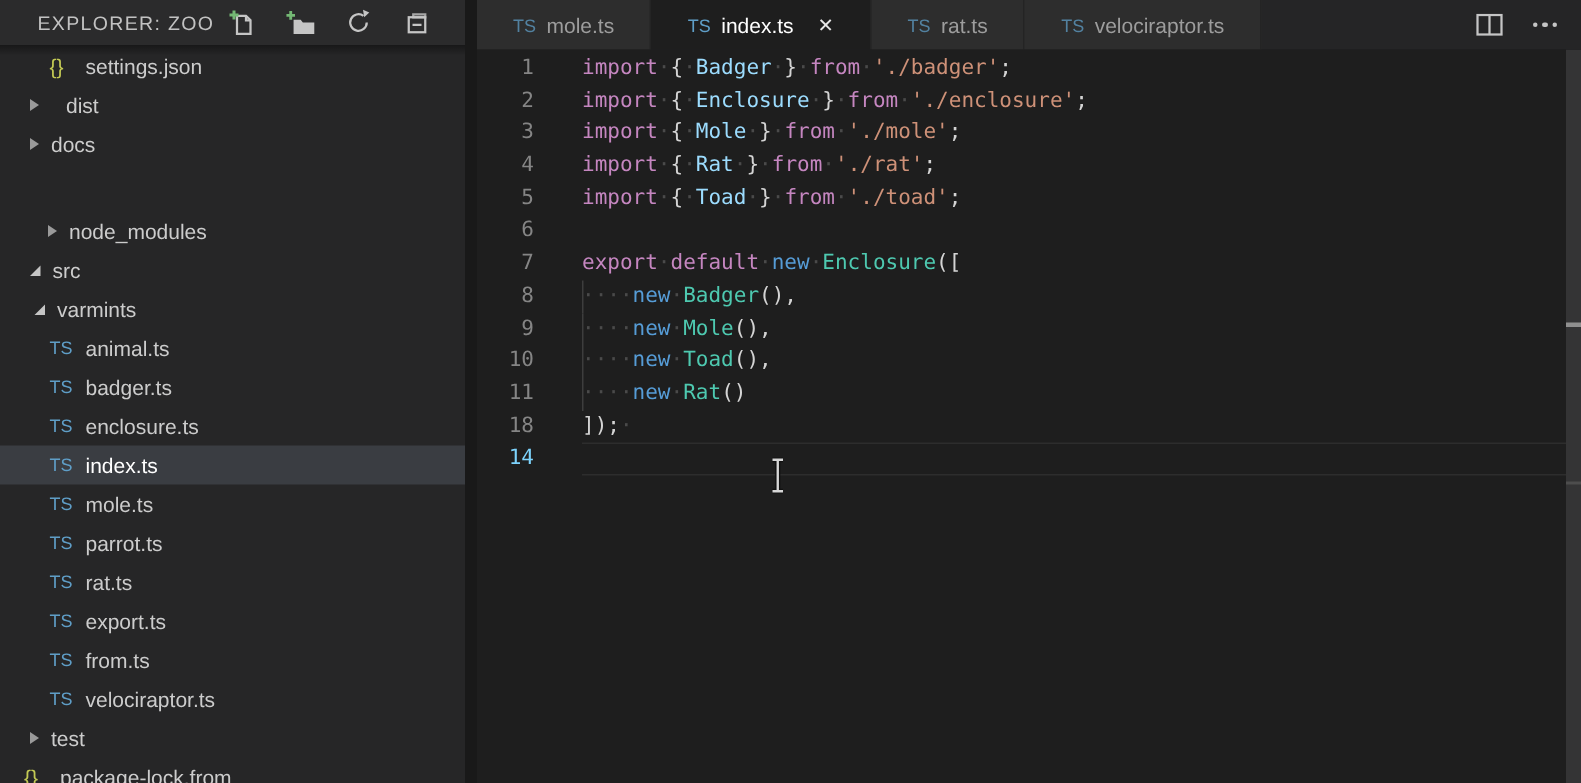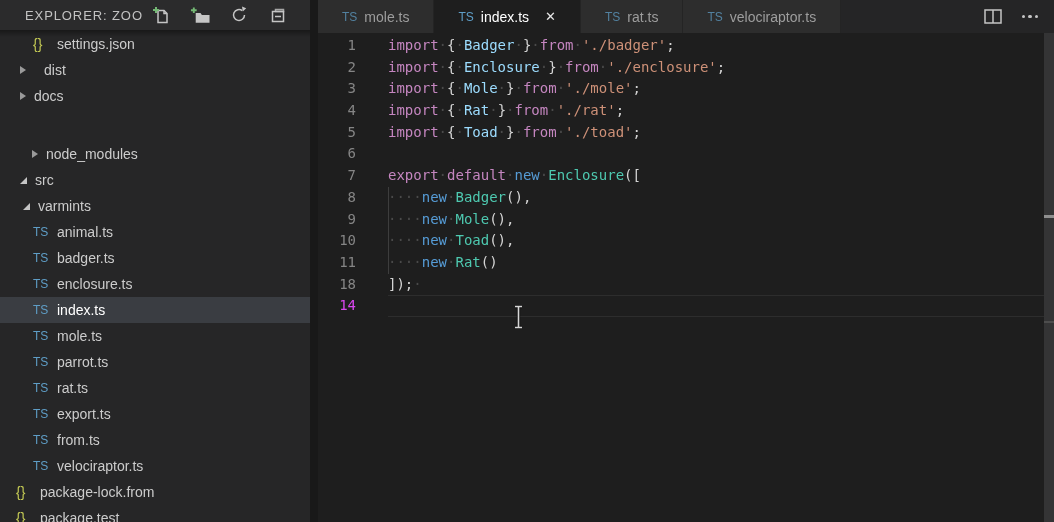--- a/index.html
+++ b/index.html
@@ -40,21 +40,21 @@
   .tab-spacer { flex:1; }
   .tab-actions { display:flex; align-items:center; gap:20px; padding:0 16px 0 8px; }
   .tb-btn { display:flex; align-items:center; justify-content:center; cursor:pointer; }
   .dots { display:flex; gap:3px; }
   .dots i { width:3.5px; height:3.5px; border-radius:50%; background:#c5c5c5; }
 
   .editor-pane { flex:1; position:relative; background:#1e1e1e; overflow:hidden; }
   .code-scroll { position:absolute; left:0; top:0; right:10px; bottom:0; padding-top:2px; cursor:text; }
   .line { display:flex; height:21.7px; line-height:21.7px; font-family:"DejaVu Sans Mono", monospace; font-size:14px; }
   .ln { width:70px; flex:0 0 70px; padding-right:32px; text-align:right; color:#858585; user-select:none; }
-  .line.current .ln { color:#d946ef; }
+  .line.current .ln { color:#7dd3fc; }
   .code-part { flex:1; position:relative; color:#d4d4d4; white-space:pre; }
   .line.current .code-part { border-top:1px solid rgba(255,255,255,0.07); border-bottom:1px solid rgba(255,255,255,0.07); }
   .line.guide .code-part::before { content:""; position:absolute; left:0; top:0; bottom:0; width:1px; background:#3d3d3d; }
   .tok-kw  { color:var(--c-kw); }
   .tok-new { color:var(--c-new); }
   .tok-type{ color:var(--c-type); }
   .tok-ref { color:var(--c-ref); }
   .tok-str { color:var(--c-str); }
   .tok-pun { color:var(--c-pun); }
   .tok-ws  { color:var(--c-ws); }
@@ -167,20 +167,24 @@
           <span>export.ts</span>
         </div>
         <div class="row" style="padding-left: 33px;">
           <span class="ficon ts">TS</span>
           <span>from.ts</span>
         </div>
         <div class="row" style="padding-left: 33px;">
           <span class="ficon ts">TS</span>
           <span>velociraptor.ts</span>
         </div>
+        <div class="row" style="padding-left: 20px;">
+          <span class="twistie tw-collapsed"></span>
+          <span>test</span>
+        </div>
         <div class="row" style="padding-left: 16px;">
           <span class="ficon json">{}</span>
           <span>package-lock.from</span>
         </div>
         <div class="row" style="padding-left: 16px;">
           <span class="ficon json">{}</span>
           <span>package.test</span>
         </div>
       </div>
   </div>

